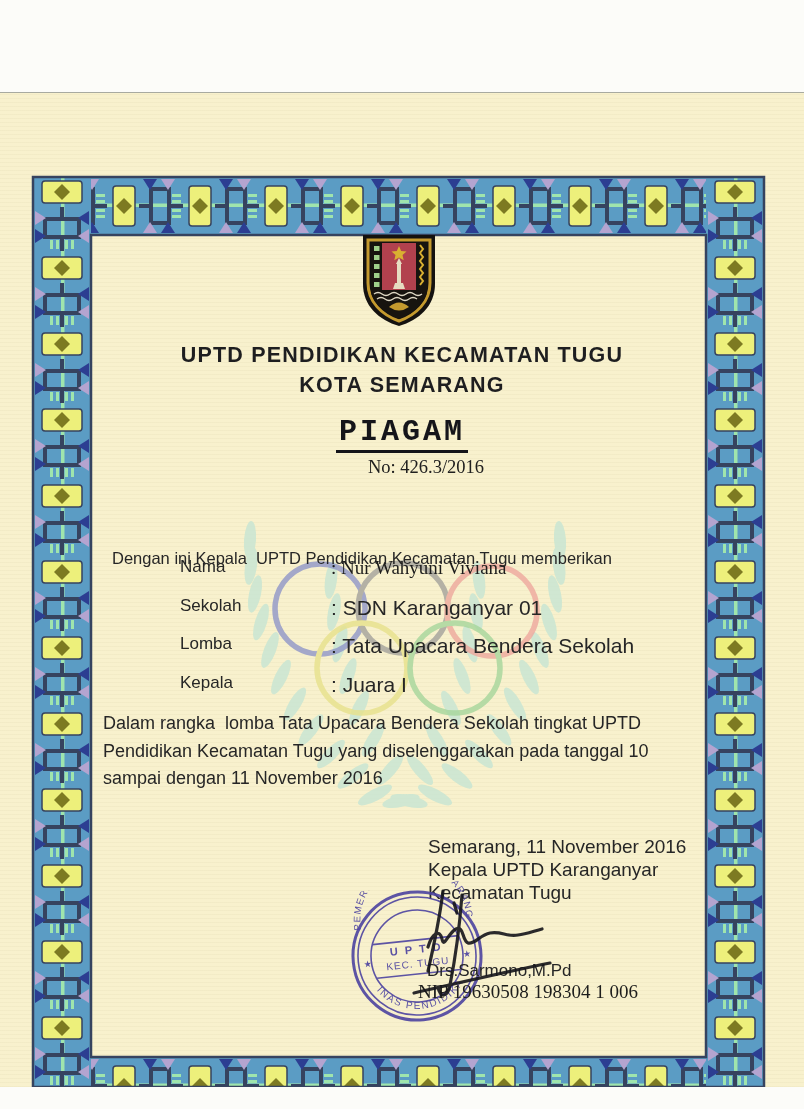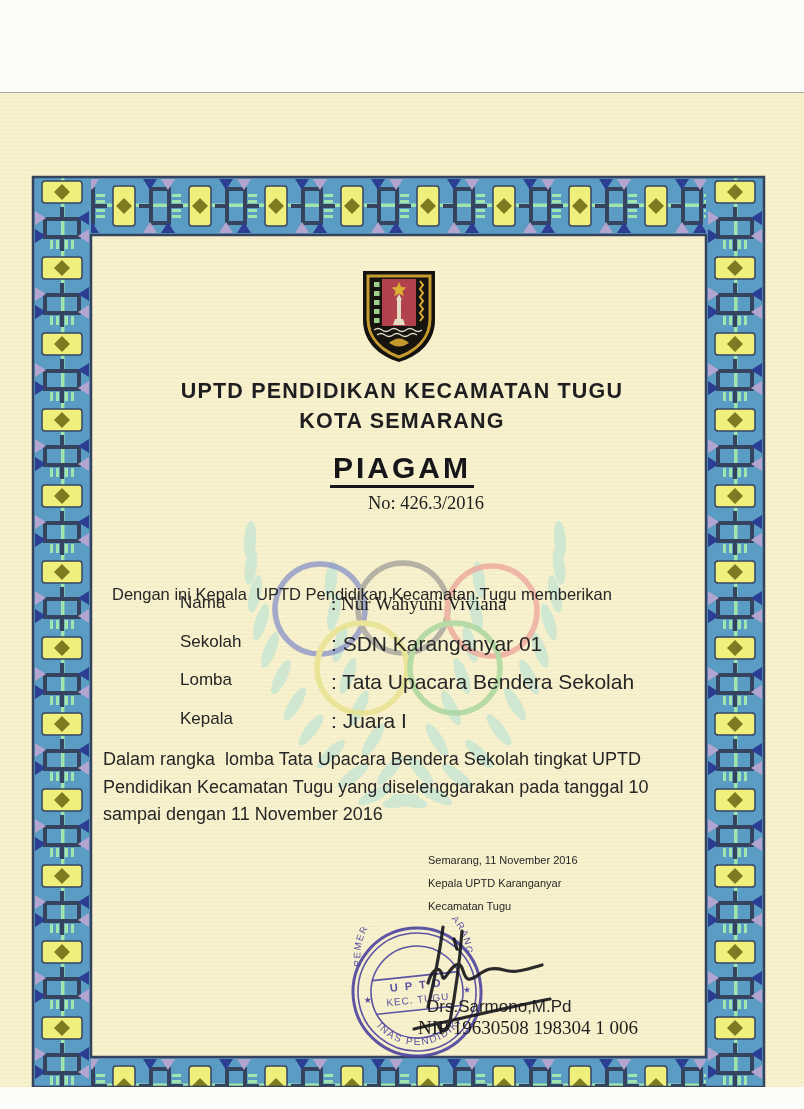--- a/index.html
+++ b/index.html
@@ -4,34 +4,34 @@
 <style>
   html,body{margin:0;padding:0;width:804px;height:1109px;}
   body{font-family:"Liberation Sans",sans-serif;background:#ffffff;position:relative;overflow:hidden;}
   .page{position:absolute;inset:0;background:#fcfcf9;}
   .paper{position:absolute;left:0;top:92px;width:804px;height:994px;background:#f8f1cd;border-top:1px solid #a8aaa0;
          background-image:repeating-linear-gradient(0deg, rgba(120,105,50,.045) 0 1px, rgba(0,0,0,0) 1px 4px);}
   .abs{position:absolute;}
   svg{display:block;}
   .watermark{left:205px;top:415px;z-index:1;}
   .frame{left:0;top:0;z-index:2;pointer-events:none;}
-  .content{position:absolute;inset:0;z-index:3;margin-top:36px;}
+  .content{position:absolute;inset:0;z-index:3;}
   .emblem{left:357px;top:139px;}
   .hdr{top:247px;left:0;width:100%;text-align:center;font-weight:bold;font-size:21.5px;letter-spacing:1.2px;color:#1e1e20;line-height:30px;}
   .titlewrap{top:322px;left:0;width:100%;text-align:center;}
-  .titlewrap span{font-family:Liberation Sans, sans-serif;font-weight:bold;font-size:30px;letter-spacing:3px;color:#15151a;border-bottom:3.5px solid #15151a;padding:0 3px 1px 3px;}
+  .titlewrap span{font-family:Liberation Mono, monospace;font-weight:bold;font-size:30px;letter-spacing:3px;color:#15151a;border-bottom:3.5px solid #15151a;padding:0 3px 1px 3px;}
   .number{top:364px;left:0;width:100%;text-align:center;font-family:"Liberation Serif",serif;font-size:18.5px;color:#20201f;padding-left:24px;}
   .intro{left:112px;top:397px;font-size:16.5px;line-height:27.5px;color:#262626;white-space:pre-wrap;}
   .fields{left:180px;top:464px;}
   .frow{display:flex;align-items:flex-start;height:38.6px;gap:36px;}
   .flabel{width:115px;font-size:17px;color:#262626;}
   .fvalue{font-size:21px;color:#262626;}
   .fvalue.serif{font-family:"Liberation Serif",serif;font-size:19px;color:#1d1d1c;}
   .bodytext{left:103px;top:617px;width:608px;font-size:18px;line-height:27.5px;color:#262626;white-space:pre-wrap;}
-  .closing{left:428px;top:720px;font-size:11px;line-height:23px;color:#262626;}
+  .closing{left:428px;top:742px;font-size:19px;line-height:23px;color:#262626;}
   .signer{left:427px;top:868px;font-size:17px;color:#262626;z-index:5;}
   .nip{left:418px;top:888px;font-family:"Liberation Serif",serif;font-size:19px;color:#1d1d1c;z-index:5;}
   .stamp{left:347px;top:793px;z-index:4;transform:rotate(-6deg);}
   .signature{left:410px;top:792px;z-index:6;}
 </style>
 </head>
 <body>
 
 <div class="page">
   <div class="paper">

